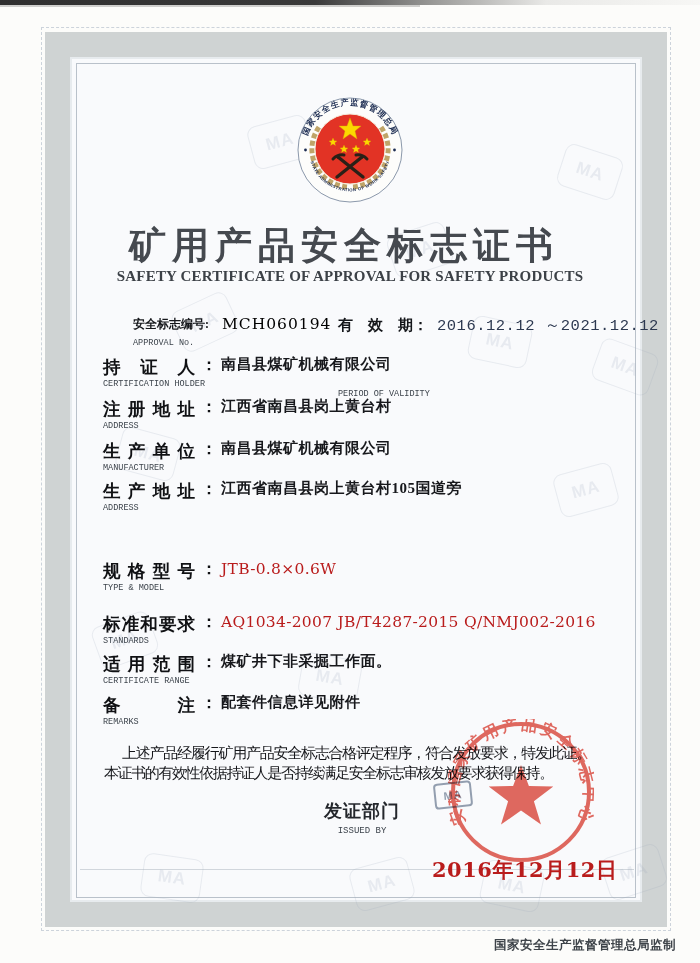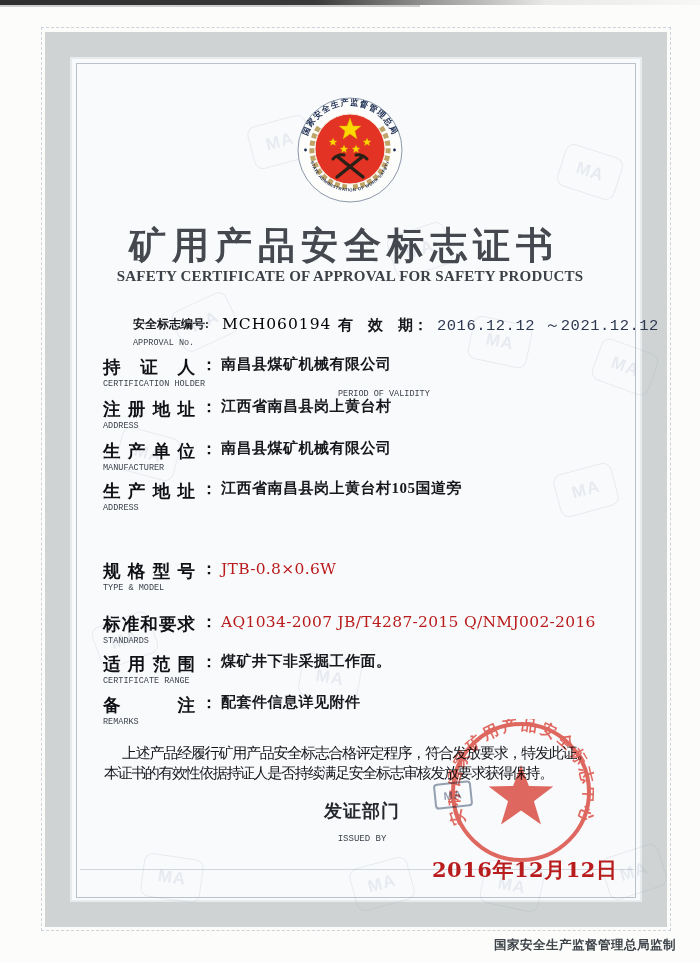--- a/index.html
+++ b/index.html
@@ -66,21 +66,21 @@
   .fen{position:absolute;left:0;top:24px;font-family:"Liberation Mono",monospace;font-size:8.5px;color:#3c434b;}
 
   
   .statement{position:absolute;left:104px;top:743px;width:486px;
     font-size:15px;line-height:20px;letter-spacing:-1.4px;text-indent:1.2em;
     font-weight:500;color:#15161a;text-align:justify;}
 
   
   .issued{position:absolute;left:320px;top:799px;width:84px;text-align:center;}
   .issued-label{font-size:18px;font-weight:600;color:#24272c;letter-spacing:1px;}
-  .issued-en{display:block;margin-top:11px;font-family:"Liberation Mono",monospace;font-size:9px;color:#3c434b;}
+  .issued-en{display:block;margin-top:3px;font-family:"Liberation Mono",monospace;font-size:9px;color:#3c434b;}
   .issue-date{position:absolute;left:432px;top:856px;font-size:21px;font-weight:600;color:#b91c1c;
     font-family:"DejaVu Serif",serif;letter-spacing:.5px;}
 
   
   .seal{position:absolute;left:448px;top:719px;width:146px;height:146px;
     mix-blend-mode:multiply;opacity:.88;}
 
   
   .publisher{position:absolute;right:24px;top:937px;font-size:12.5px;font-weight:700;
     color:#3d4349;letter-spacing:.5px;padding-left:8px;}

